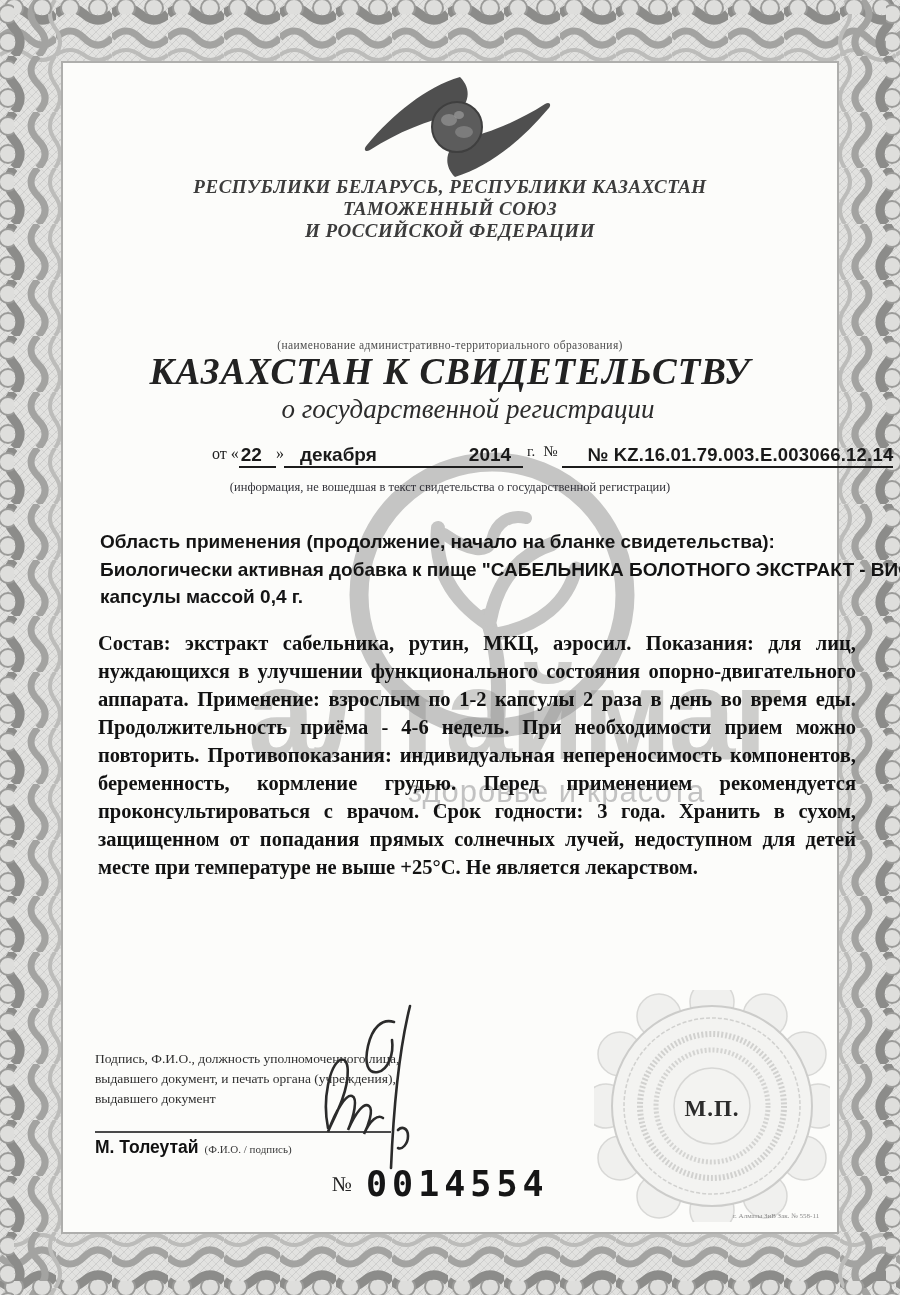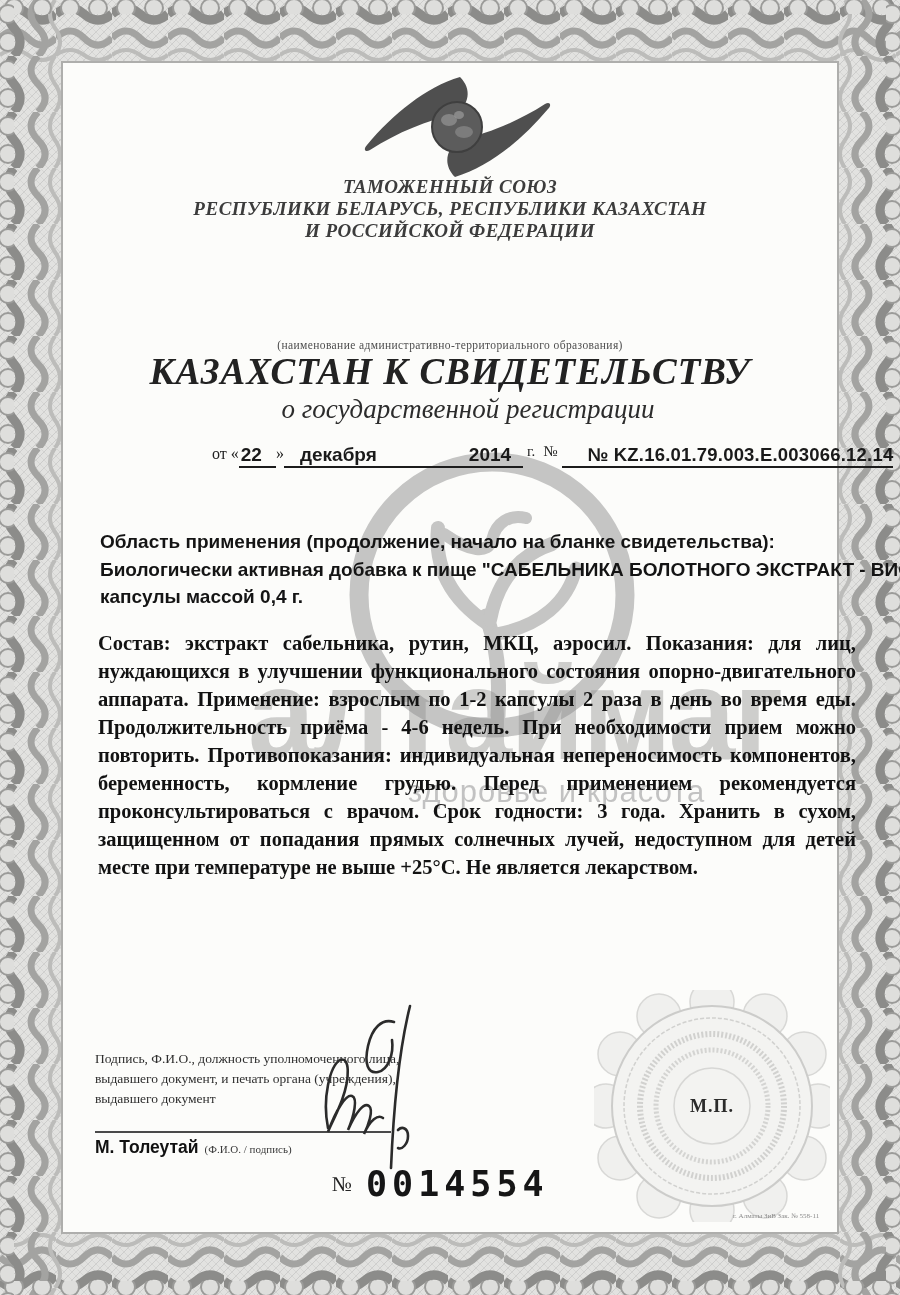--- a/index.html
+++ b/index.html
@@ -52,21 +52,21 @@
   .sig-cap{position:absolute;left:95px;top:1049px;font-size:13.5px;line-height:20px;color:#2e2e2e;z-index:4;}
   .sig-scribble{position:absolute;left:298px;top:1002px;z-index:5;}
   .sig-line{position:absolute;left:95px;top:1131px;width:296px;height:2px;background:#4a4a4a;z-index:4;}
   .sig-name-row{position:absolute;left:95px;top:1137px;z-index:4;display:flex;align-items:baseline;gap:6px;}
   .sig-name{font-family:"Liberation Sans",sans-serif;font-weight:700;font-size:17.5px;color:#111;}
   .sig-note{font-size:11px;color:#3a3a3a;}
 
   
   .seal{position:absolute;left:594px;top:990px;z-index:3;}
   .seal-label{position:absolute;left:594px;top:1096px;width:236px;text-align:center;
-              font-size:18px;font-weight:700;color:#2b2b2b;letter-spacing:1px;z-index:4;}
+              font-size:23px;font-weight:700;color:#2b2b2b;letter-spacing:1px;z-index:4;}
 
   
   .serial-row{position:absolute;left:332px;top:1164px;display:flex;align-items:center;gap:14px;z-index:4;}
   .serial-no{font-size:21px;color:#222;}
   .serial-digits{font-family:"DejaVu Sans Mono",monospace;font-weight:700;font-size:35px;
                  letter-spacing:5px;color:#161616;}
   .microprint{position:absolute;left:733px;top:1212px;font-size:7px;color:#8a8a8a;z-index:4;white-space:nowrap;}
 </style>
 </head>
 <body>
@@ -128,22 +128,22 @@
     <circle cx="97" cy="51" r="25" fill="#5c5c5c"></circle>
     <circle cx="97" cy="51" r="25" fill="none" stroke="#3f3f3f" stroke-width="2"></circle>
     <ellipse cx="89" cy="44" rx="8" ry="6" fill="#8f8f8f" opacity=".8"></ellipse>
     <ellipse cx="104" cy="56" rx="9" ry="6" fill="#8a8a8a" opacity=".7"></ellipse>
     <ellipse cx="99" cy="39" rx="5" ry="4" fill="#9b9b9b" opacity=".7"></ellipse>
   </svg>
 
   <div class="ghost">РЕСПУБЛИКИ БЕЛАРУСЬ, РЕСПУБЛИКИ КАЗАХСТАН</div>
 
   <div class="head-lines layer">
+    <div>РЕСПУБЛИКИ БЕЛАРУСЬ, РЕСПУБЛИКИ КАЗАХСТАН</div>
     <div>ТАМОЖЕННЫЙ СОЮЗ</div>
-    <div>РЕСПУБЛИКИ БЕЛАРУСЬ, РЕСПУБЛИКИ КАЗАХСТАН</div>
     <div>И РОССИЙСКОЙ ФЕДЕРАЦИИ</div>
   </div>
 
   <div class="region-cap layer">(наименование административно-территориального образования)</div>
   <div class="title layer">КАЗАХСТАН К СВИДЕТЕЛЬСТВУ</div>
   <div class="subtitle layer">о государственной регистрации</div>
 
   <div class="date-row">
     <span class="pre">от «</span>
     <span class="val">22</span>
@@ -152,20 +152,21 @@
     <span class="dash" style="width:14px"></span>
     <span class="val">декабря</span>
     <span class="dash" style="width:88px"></span>
     <span class="val">2014</span>
     <span class="dash" style="width:10px"></span>
     <span class="sup">г.</span>
     <span class="sup">№</span>
     <span class="dash" style="width:26px"></span>
     <span class="regnum">№ KZ.16.01.79.003.Е.003066.12.14</span>
   </div>
+  <div class="info-cap layer">(информация, не вошедшая в текст свидетельства о государственной регистрации)</div>
 
   <svg class="wm-tree" width="306" height="296" viewBox="0 0 306 296">
     <g stroke="#8f8f8f" fill="none" stroke-linecap="round">
       <circle cx="152" cy="147" r="133" stroke-width="19"></circle>
       <path d="M158,268 C160,225 157,196 146,168" stroke-width="15"></path>
       <path d="M148,176 C112,152 94,120 98,80" stroke-width="14"></path>
       <path d="M150,172 C158,130 182,106 212,96" stroke-width="14"></path>
       <path d="M157,186 C200,178 228,154 236,120" stroke-width="13"></path>
       <path d="M104,86 C130,104 148,106 152,92 C156,74 170,66 186,70" stroke-width="12"></path>
     </g>

